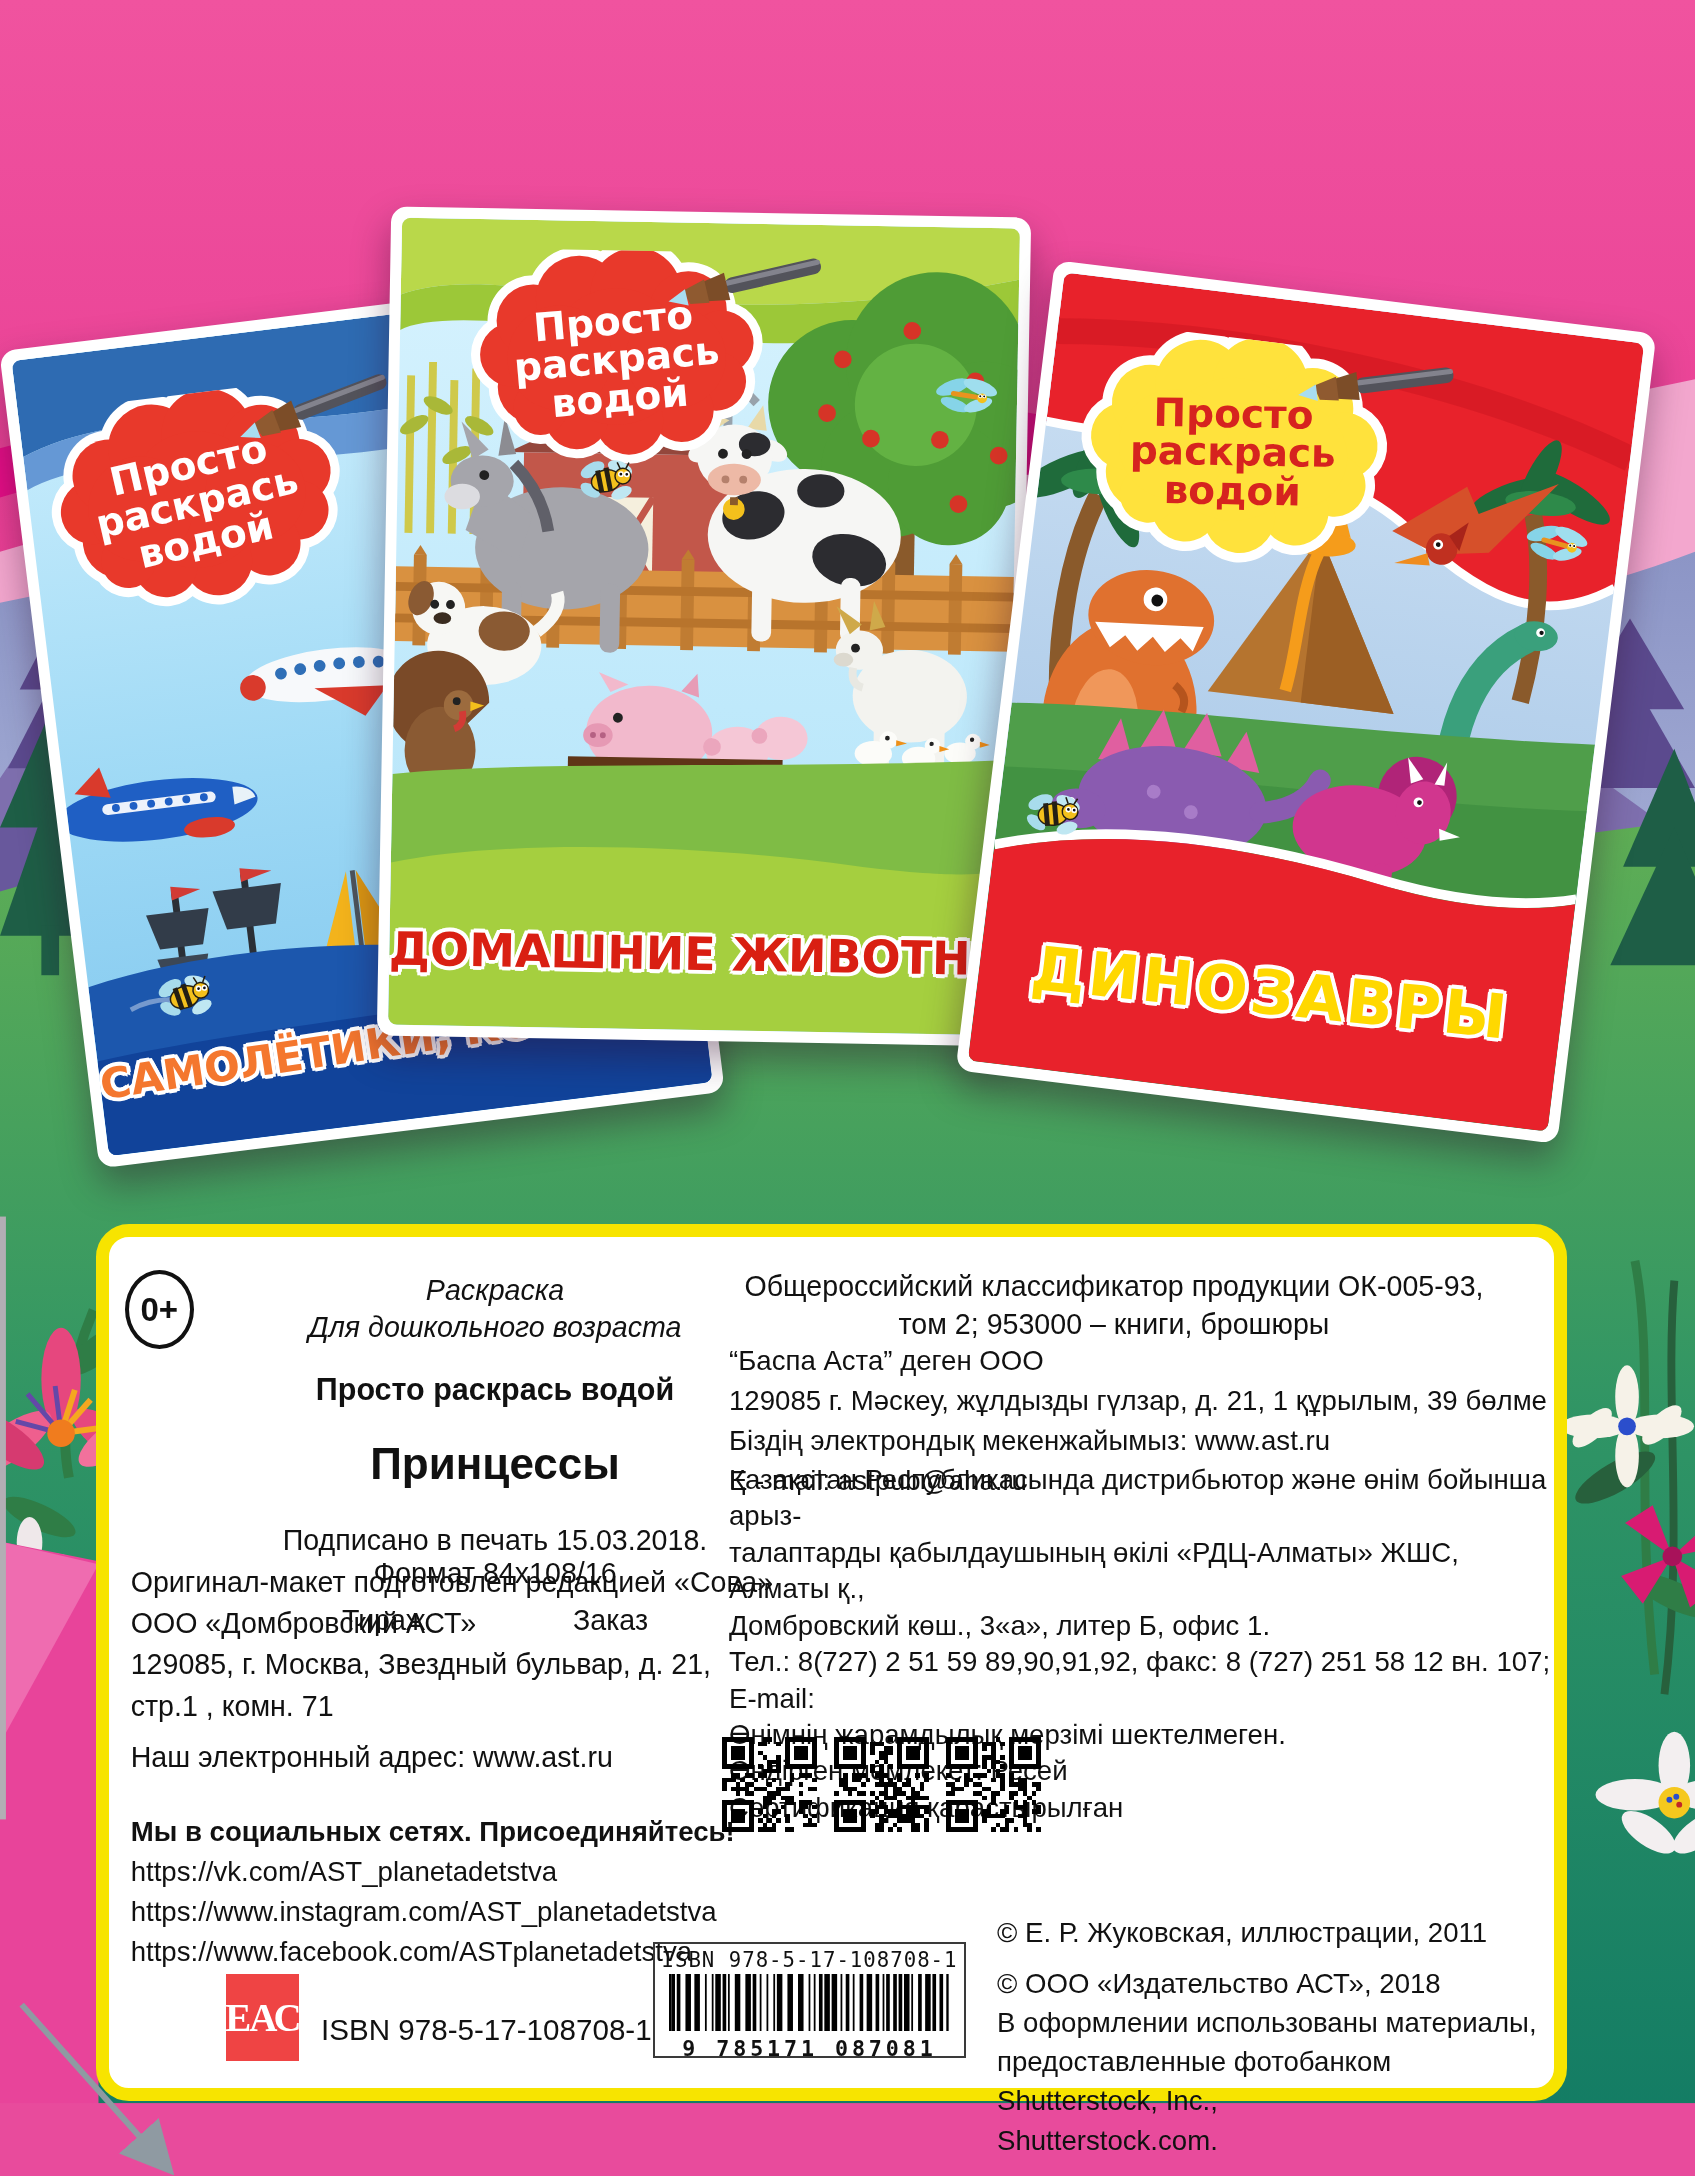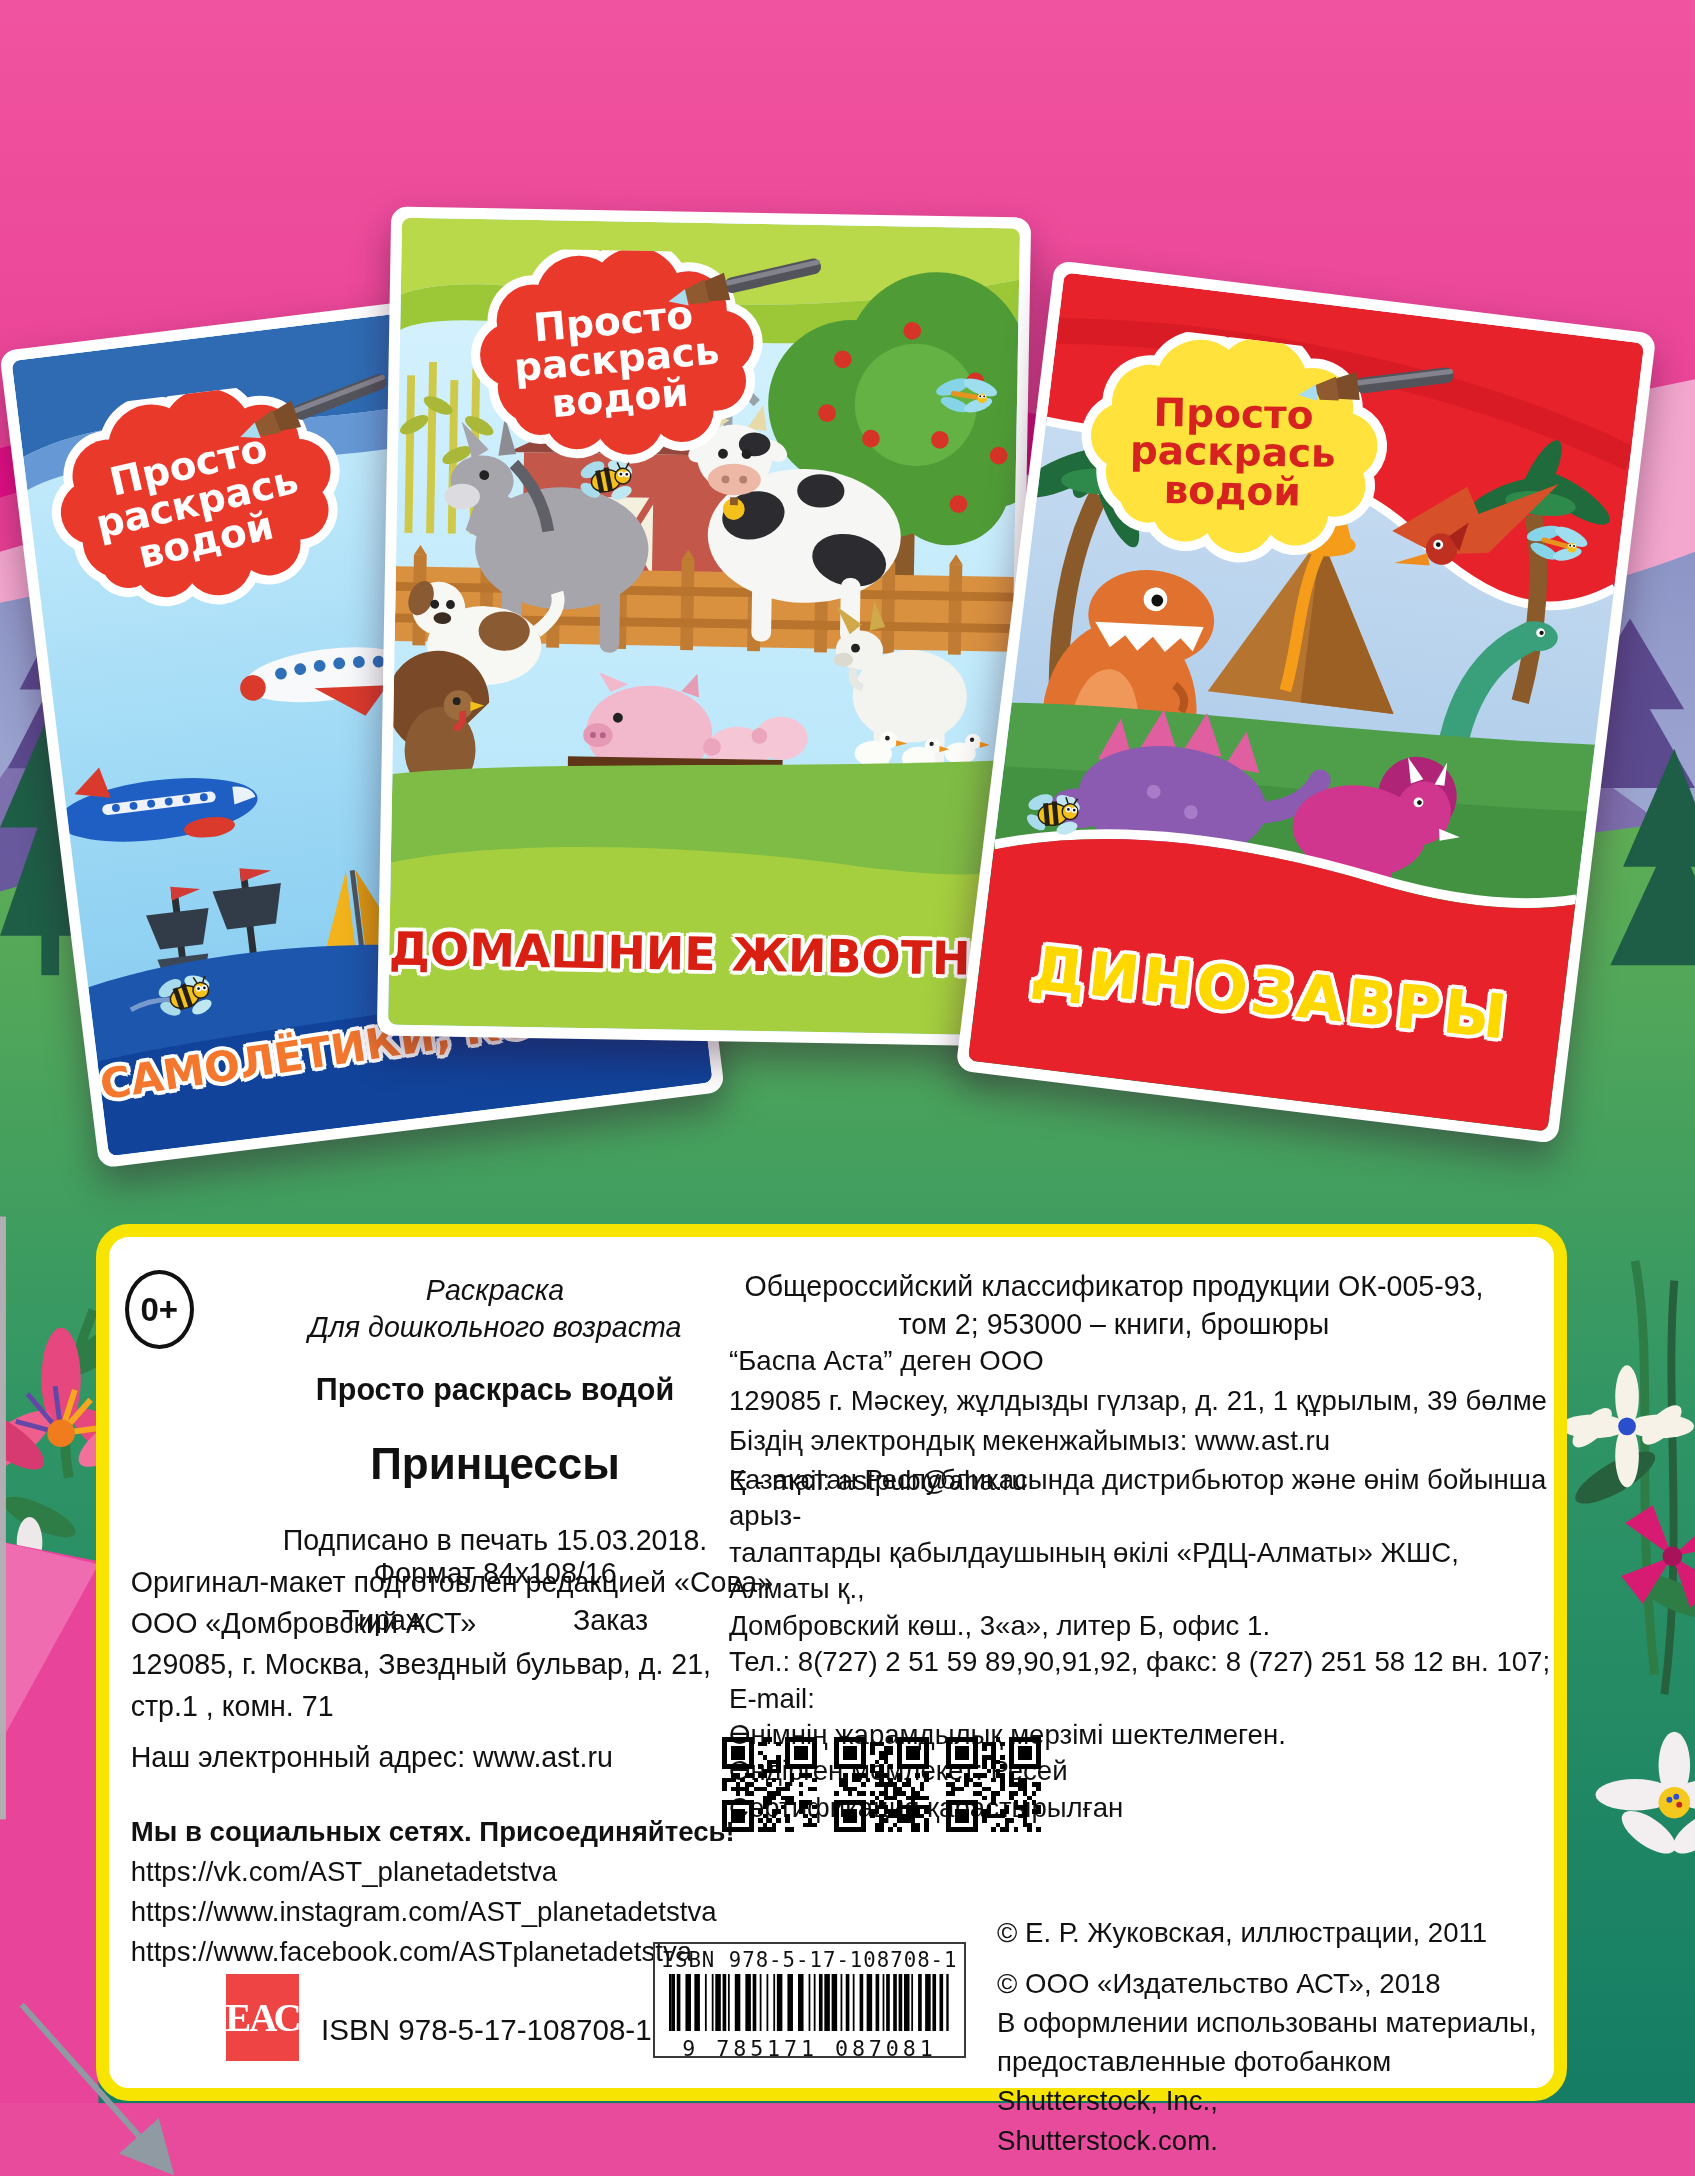--- a/index.html
+++ b/index.html
@@ -74,21 +74,21 @@
   .kz1{left:620px;top:104px;font-size:27.6px;line-height:1.45;}
   .kz2{left:620px;top:225px;font-size:27.6px;line-height:1.32;}
   .qr{position:absolute;top:500px;width:95px;height:95px;}
   .qr svg{width:100%;height:100%;}
   .qr1{left:613px;} .qr2{left:725px;} .qr3{left:837px;}
 
   .barcode-box{left:544px;top:705px;width:313px;height:116px;border:2px solid #3a3a3a;
     box-sizing:border-box;text-align:center;padding-top:3.9px;}
   .barcode-box .bc-isbn{font-family:"DejaVu Sans Mono",monospace;font-size:20.7px;letter-spacing:1px;}
   .barcode-bars{width:282px;height:57px;margin:2px auto 0;}
-  .bc-digits{font-family:"DejaVu Sans Mono",monospace;font-size:21.7px;letter-spacing:3.9px;margin-top:1px;}
+  .bc-digits{font-family:"DejaVu Sans Mono",monospace;font-size:21.7px;letter-spacing:3.9px;margin-top:1px;font-weight:bold;}
   .copyright{left:888px;top:676px;font-size:27.6px;line-height:1.42;}
   .copyright .gap-top{margin-top:11.8px;}
 </style>
 </head>
 <body>
 
 <div class="page">
 
   <svg class="bg" viewBox="0 0 1721 2209" preserveAspectRatio="none">
     <defs>

